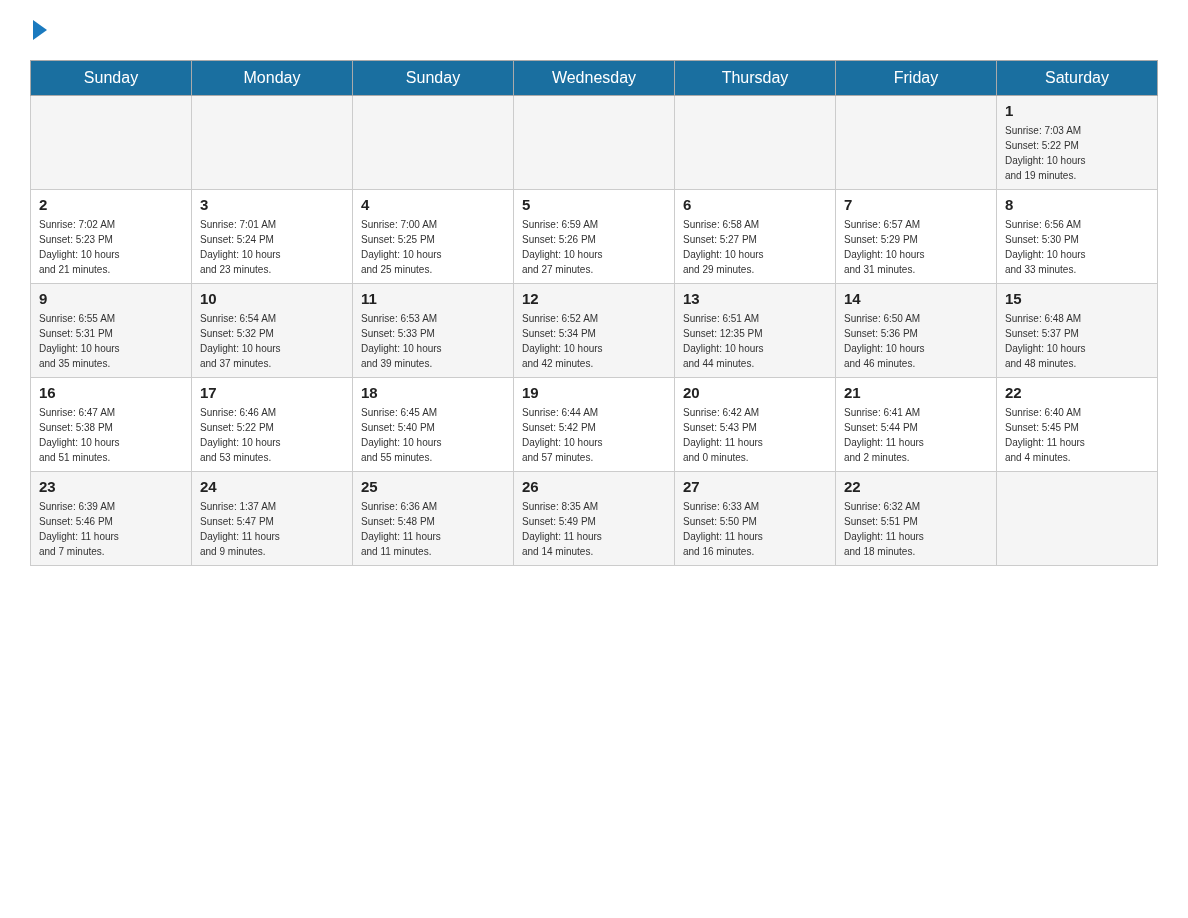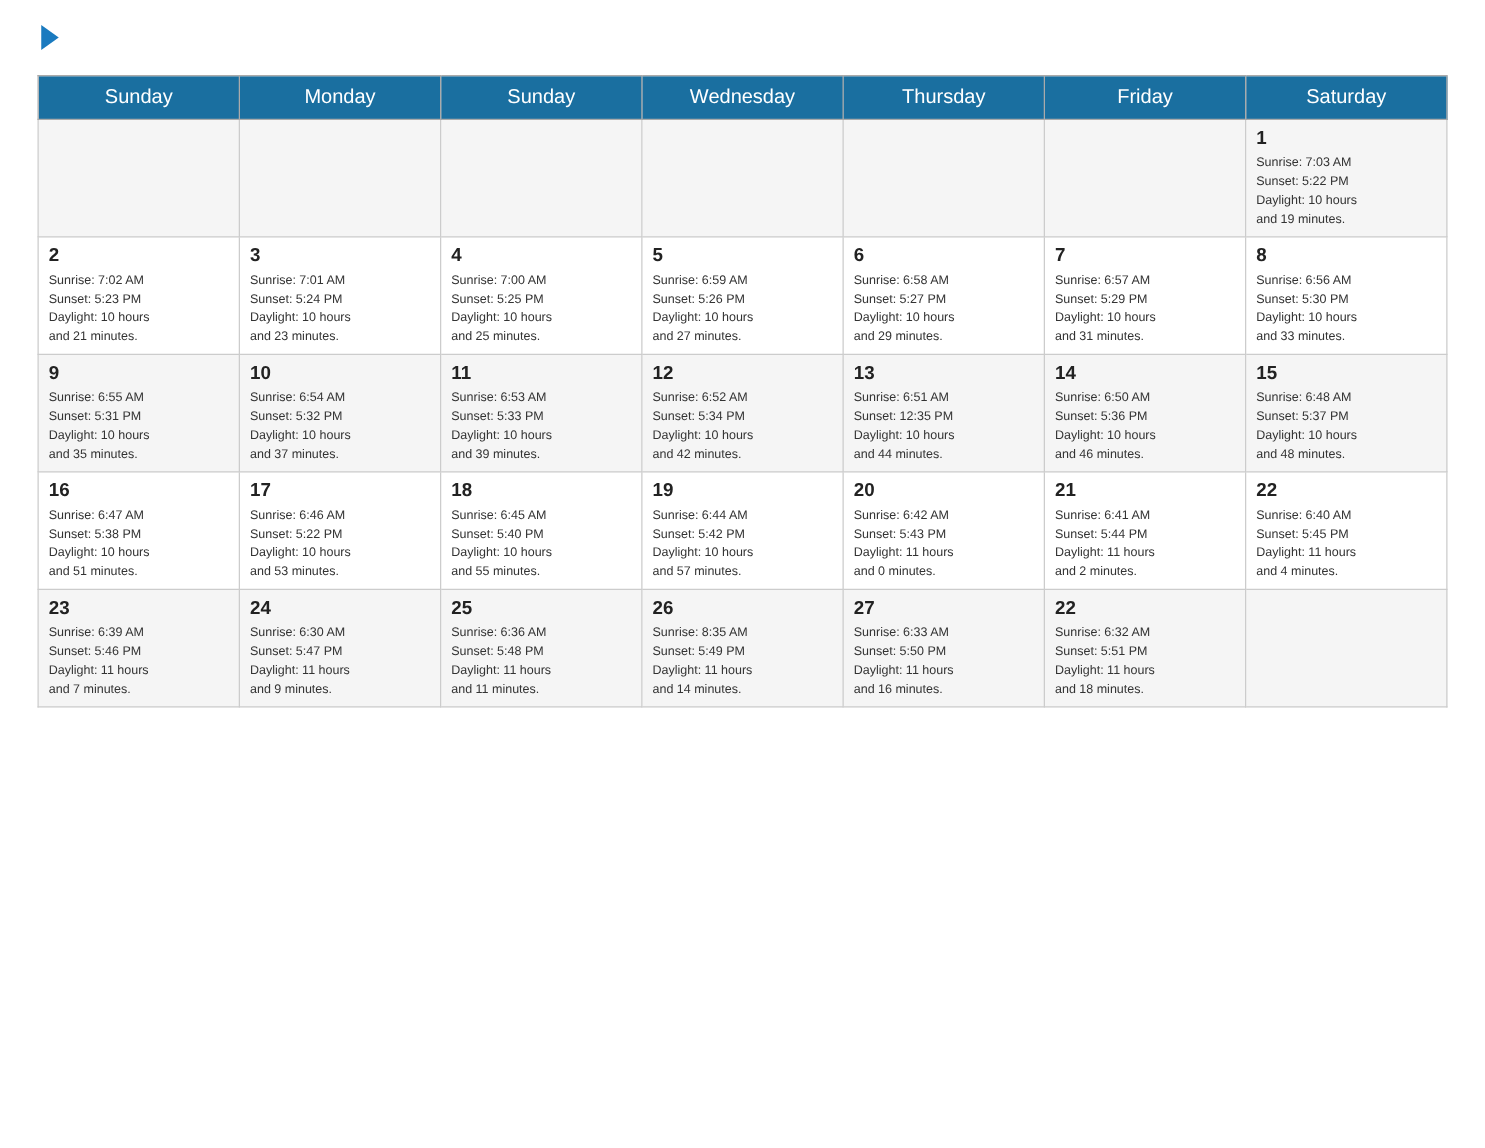--- a/index.html
+++ b/index.html
@@ -356,21 +356,21 @@
           <div class="day-info">
             <div>Sunrise: 6:39 AM</div>
             <div>Sunset: 5:46 PM</div>
             <div>Daylight: 11 hours</div>
             <div>and 7 minutes.</div>
           </div>
         </td>
         <td>
           <span class="day-num">24</span>
           <div class="day-info">
-            <div>Sunrise: 6:30 AM</div>
+            <div>Sunrise: 1:37 AM</div>
             <div>Sunset: 5:47 PM</div>
             <div>Daylight: 11 hours</div>
             <div>and 9 minutes.</div>
           </div>
         </td>
         <td>
           <span class="day-num">25</span>
           <div class="day-info">
             <div>Sunrise: 6:36 AM</div>
             <div>Sunset: 5:48 PM</div>

